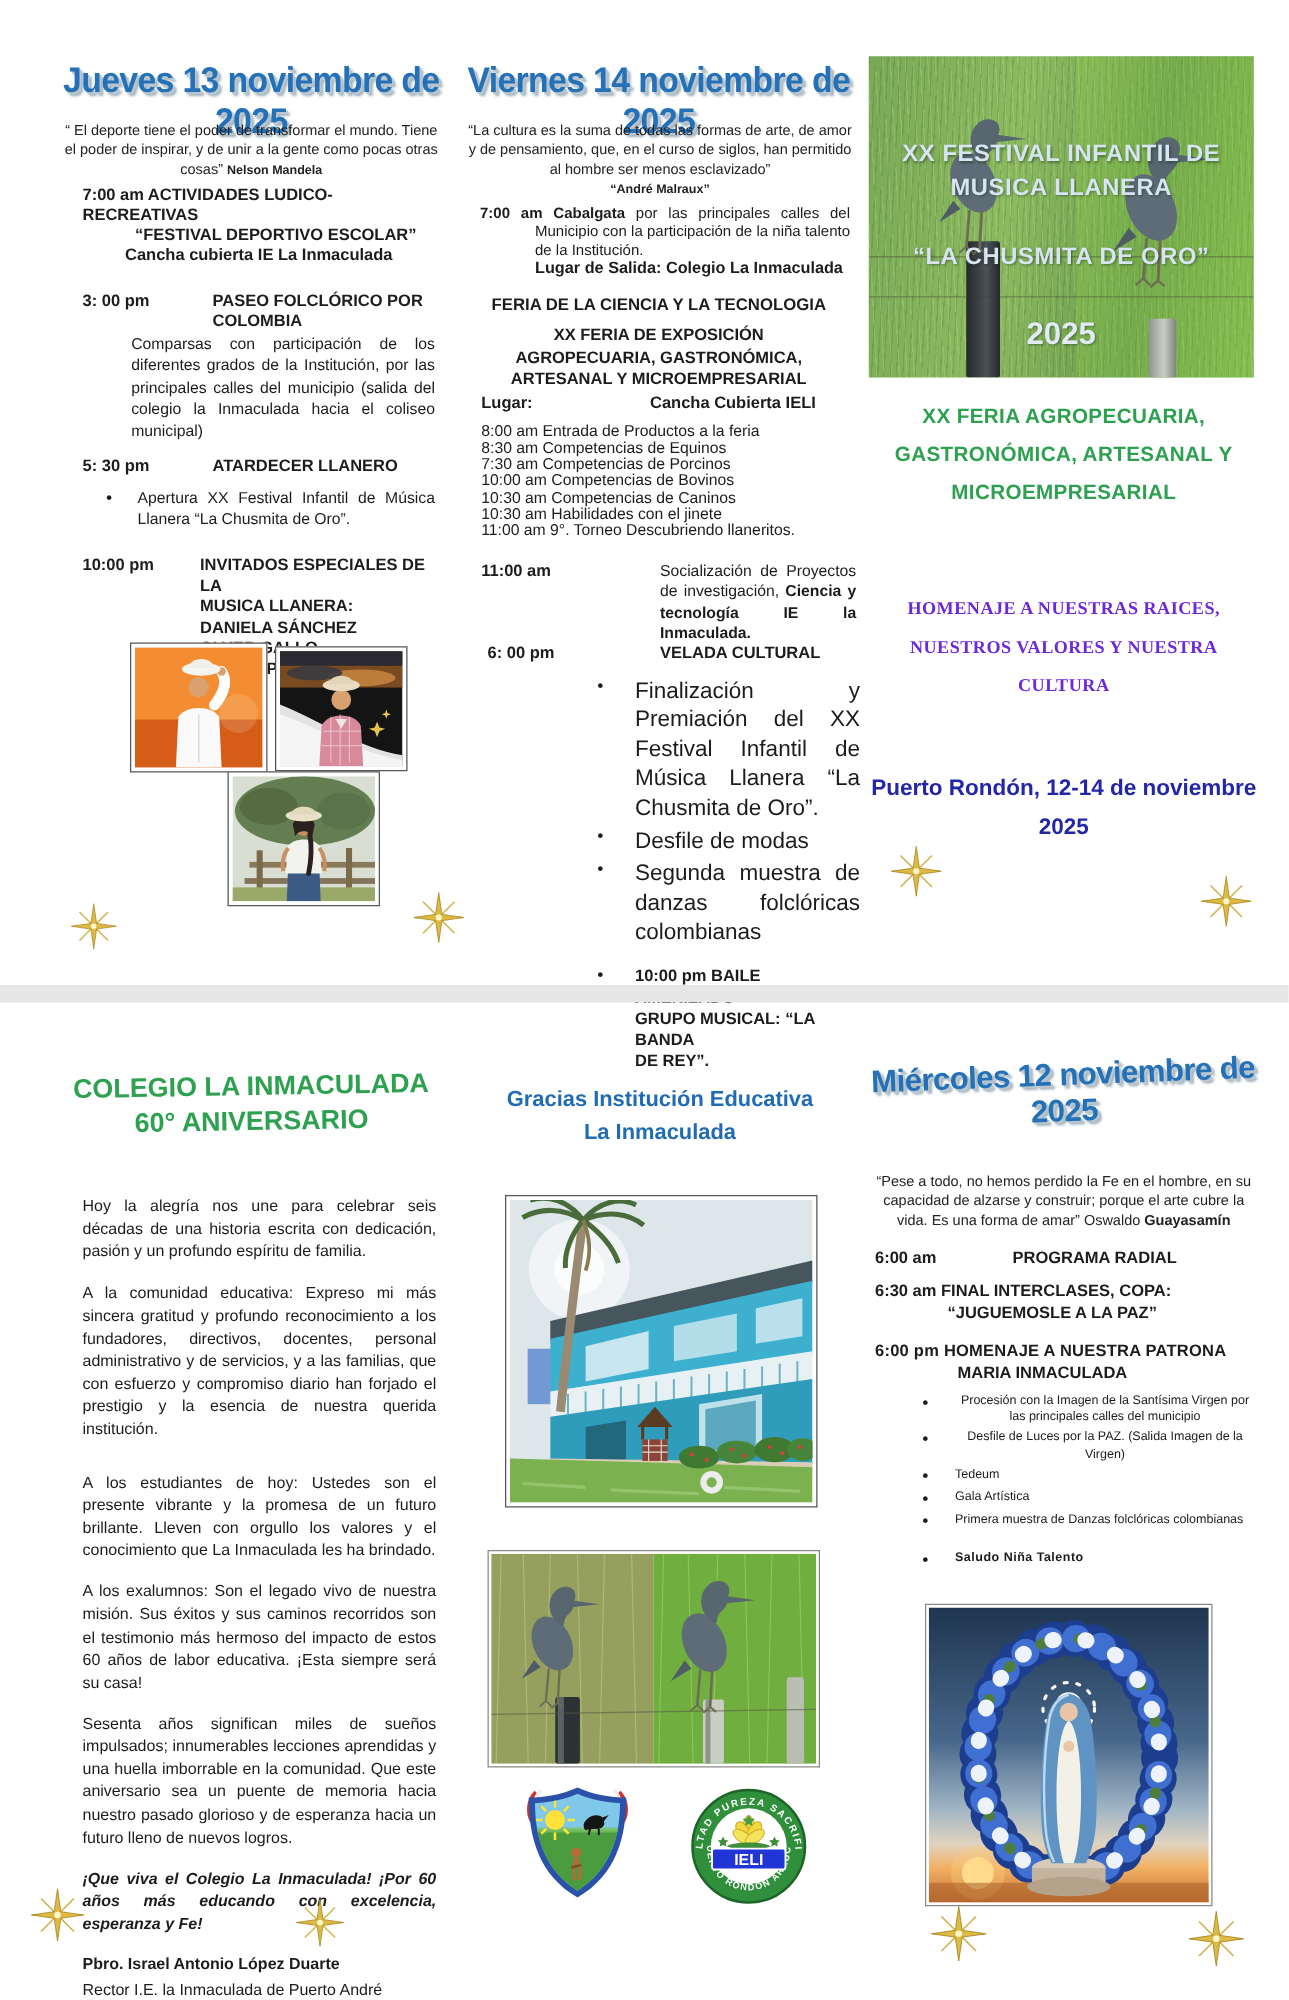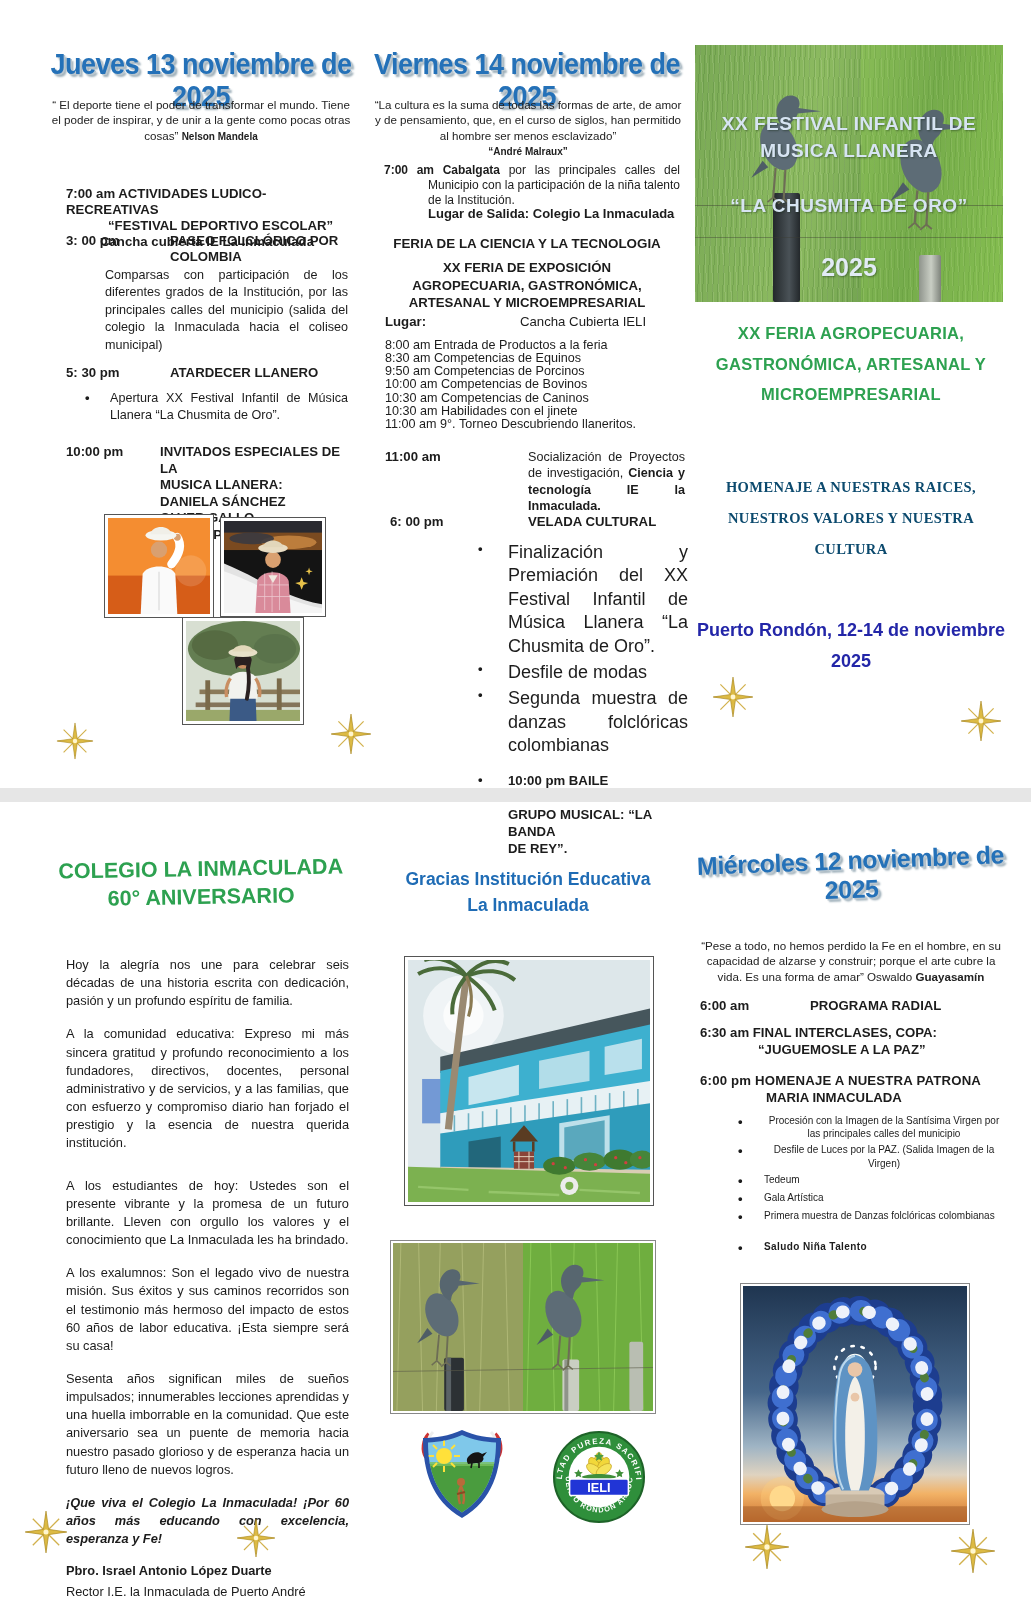--- a/index.html
+++ b/index.html
@@ -19,34 +19,34 @@
   .quote .auth{font-size:10px;font-weight:bold;}
   
   .time{font-weight:bold;font-size:13.2px;}
   .evt-title{font-weight:bold;font-size:13.2px;line-height:1.22;}
   .body-txt{font-size:12.6px;line-height:1.38;}
   .sched{font-size:12.6px;line-height:1.045;}
   .bullet-dot{font-size:13px;font-weight:bold;}
 
   .green-head{color:#2da150;font-weight:800;}
   .navy-serif{font-family:"Liberation Serif","DejaVu Serif",serif;font-weight:bold;
-    color:#0c4a6e;font-size:14.5px;letter-spacing:0.4px;}
+    color:#6d28d9;font-size:14.5px;letter-spacing:0.4px;}
   .loc-blue{color:#2326a8;font-weight:800;font-size:18px;}
   .thanks-blue{color:#1f6cb5;font-weight:800;font-size:17.5px;}
 
   .frame{background:#fff;border:1px solid #555;padding:3px;box-sizing:border-box;}
   .frame-light{background:#fff;border:1px solid #888;padding:2px;box-sizing:border-box;}
 
   .divider{left:0;top:788px;width:1031px;height:14px;background:#e6e6e6;}
 
   
   .t-title1{left:40px;top:50px;width:322px;}
   .t-quote1{left:50px;top:97px;width:302px;}
   .t-e1{left:66px;top:148px;width:290px;font-weight:bold;font-size:13.2px;line-height:1.22;}
-  .t-e1 .ln1{display:block;margin-top:38px;}
+  .t-e1 .ln1{display:block;}
   .t-e1 .ln2{display:block;margin-left:42px;}
   .t-e1 .ln3{display:block;margin-left:34px;}
   .t-e2t{left:66px;top:233px;}
   .t-e2x{left:170px;top:233px;width:185px;}
   .t-para1{left:105px;top:267px;width:243px;}
   .t-e3t{left:66px;top:365px;}
   .t-e3x{left:170px;top:365px;width:185px;}
   .t-b1d{left:85px;top:390px;}
   .t-b1x{left:110px;top:390px;width:238px;}
   .t-e4t{left:66px;top:444px;}
@@ -56,21 +56,21 @@
   .t-ph3{left:182px;top:617px;width:122px;height:108px;}
 
   .t-title2{left:368px;top:50px;width:318px;}
   .t-quote2{left:372px;top:97px;width:312px;}
   .t-cab{left:384px;top:163px;width:296px;font-size:12px;line-height:1.25;padding-left:44px;text-indent:-44px;box-sizing:border-box;}
   .t-cab .lead{font-weight:bold;}
   .t-salida{left:428px;top:206px;font-weight:bold;font-size:13px;}
   .t-fciencia{left:368px;top:236px;width:318px;font-weight:bold;font-size:13.4px;}
   .t-expo{left:368px;top:259px;width:318px;font-weight:bold;font-size:13.2px;line-height:1.33;}
   .t-lugl{left:385px;top:314px;font-weight:bold;font-size:13.2px;}
-  .t-lugv{left:520px;top:314px;font-weight:normal;font-size:13.2px;}
+  .t-lugv{left:520px;top:314px;font-weight:bold;font-size:13.2px;}
   .t-sched{left:385px;top:339px;width:300px;}
   .t-socT{left:385px;top:449px;}
   .t-socX{left:528px;top:449px;width:157px;font-size:12.6px;line-height:1.3;}
   .t-velT{left:390px;top:514px;}
   .t-velX{left:528px;top:514px;}
   .t-vb{left:478px;top:541px;width:210px;}
   .vb-item{display:flex;margin-bottom:3px;}
   .vb-item .bullet-dot{width:30px;flex:0 0 30px;}
   .vb-item .tx{font-size:18px;line-height:1.3;text-align:justify;}
   .t-baile{margin-top:14px;}
@@ -252,21 +252,21 @@
 <div class="abs t-expo ctr">
   <span style="display:block">XX FERIA DE EXPOSICIÓN</span>
   <span style="display:block">AGROPECUARIA, GASTRONÓMICA,</span>
   <span style="display:block">ARTESANAL Y MICROEMPRESARIAL</span>
 </div>
 <div class="abs t-lugl">Lugar:</div>
 <div class="abs t-lugv">Cancha Cubierta IELI</div>
 <div class="abs t-sched sched">
   <div>8:00 am Entrada de Productos a la feria</div>
   <div>8:30 am Competencias de Equinos</div>
-  <div>9:50 am Competencias de Porcinos</div>
+  <div>7:30 am Competencias de Porcinos</div>
   <div>10:00 am Competencias de Bovinos</div>
   <div>10:30 am Competencias de Caninos</div>
   <div>10:30 am Habilidades con el jinete</div>
   <div>11:00 am 9°. Torneo Descubriendo llaneritos.</div>
 </div>
 <div class="abs t-socT time">11:00 am</div>
 <div class="abs t-socX jst">
   <span>Socialización de  Proyectos  de investigación, </span><span class="bold">Ciencia y tecnología IE la Inmaculada.</span>
 </div>
 <div class="abs t-velT time">6: 00 pm</div>

